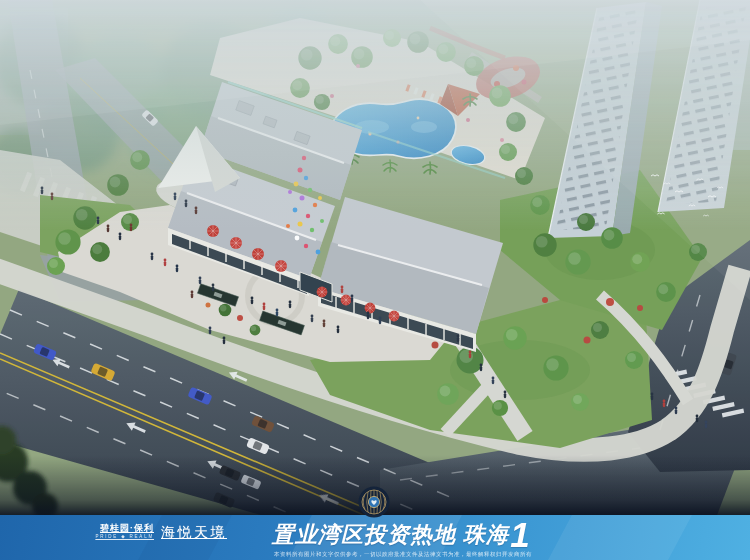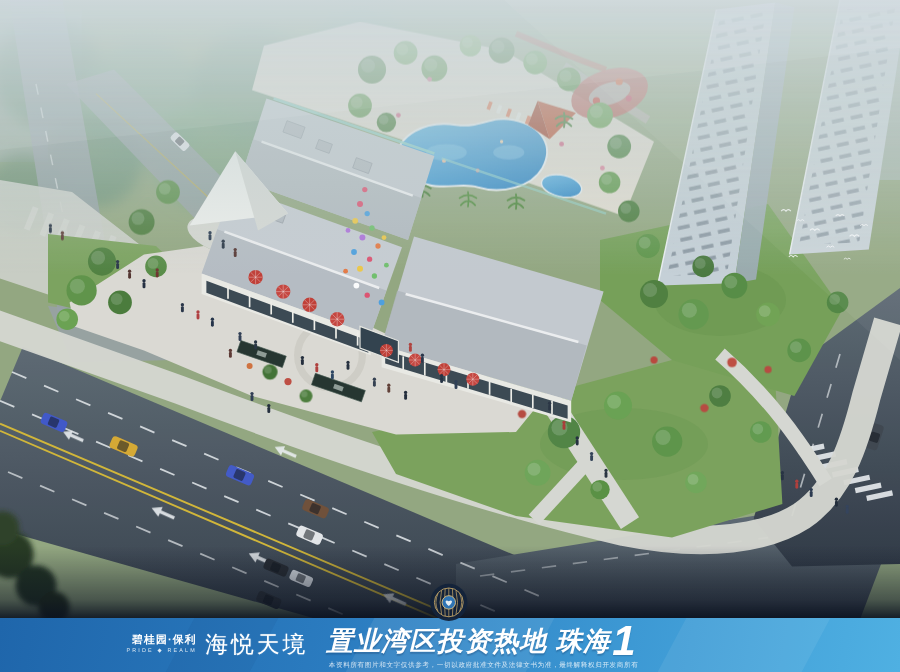--- a/index.html
+++ b/index.html
@@ -8,25 +8,25 @@
   .render{position:absolute;left:0;top:0;width:750px;height:515px;}
   .render svg{display:block;}
   
   .banner{position:absolute;left:0;bottom:0;width:750px;height:45px;z-index:2;
           background:linear-gradient(100deg,#1f66ab 0%,#2b7cc0 38%,#3d99d4 70%,#4fb0e2 100%);
           color:#fff;overflow:hidden;}
   .streak{position:absolute;top:0;height:45px;transform:skewX(-28deg);}
   .s1{left:300px;width:150px;background:rgba(255,255,255,0.08);}
   .s2{left:560px;width:120px;background:rgba(255,255,255,0.07);}
   .s3{left:150px;width:70px;background:rgba(10,40,90,0.06);}
-  .brand{position:absolute;left:94px;top:9px;display:flex;align-items:center;}
+  .brand{position:absolute;left:84px;top:9px;display:flex;text-decoration:underline;}
   .brand-small{text-align:right;width:70px;line-height:1;}
   .b1{font-size:9px;letter-spacing:1px;font-weight:bold;}
   .b2{font-size:4.5px;letter-spacing:1.8px;opacity:.85;margin-top:2px;}
-  .brand-name{font-size:19px;letter-spacing:2.5px;margin-left:7px;font-weight:normal;
+  .brand-name{font-size:14px;letter-spacing:2.5px;margin-left:7px;font-weight:normal;
               text-shadow:0 0 1px rgba(255,255,255,.4);}
   .headline{position:absolute;left:272px;top:2px;display:flex;align-items:flex-start;white-space:nowrap;font-style:italic;}
   .h-part{font-size:22px;font-weight:bold;letter-spacing:1px;line-height:36px;
           text-shadow:0 1px 1px rgba(10,40,80,.25);}
   .h-num{font-size:35px;font-weight:bold;line-height:36px;margin:0 1px;
          text-shadow:0 1px 1px rgba(10,40,80,.25);}
   .disclaimer{position:absolute;left:274px;top:36px;font-size:5.5px;letter-spacing:.5px;
               color:rgba(255,255,255,.78);}
   
   .badge{position:absolute;left:355px;top:483px;width:38px;height:36px;z-index:3;}

